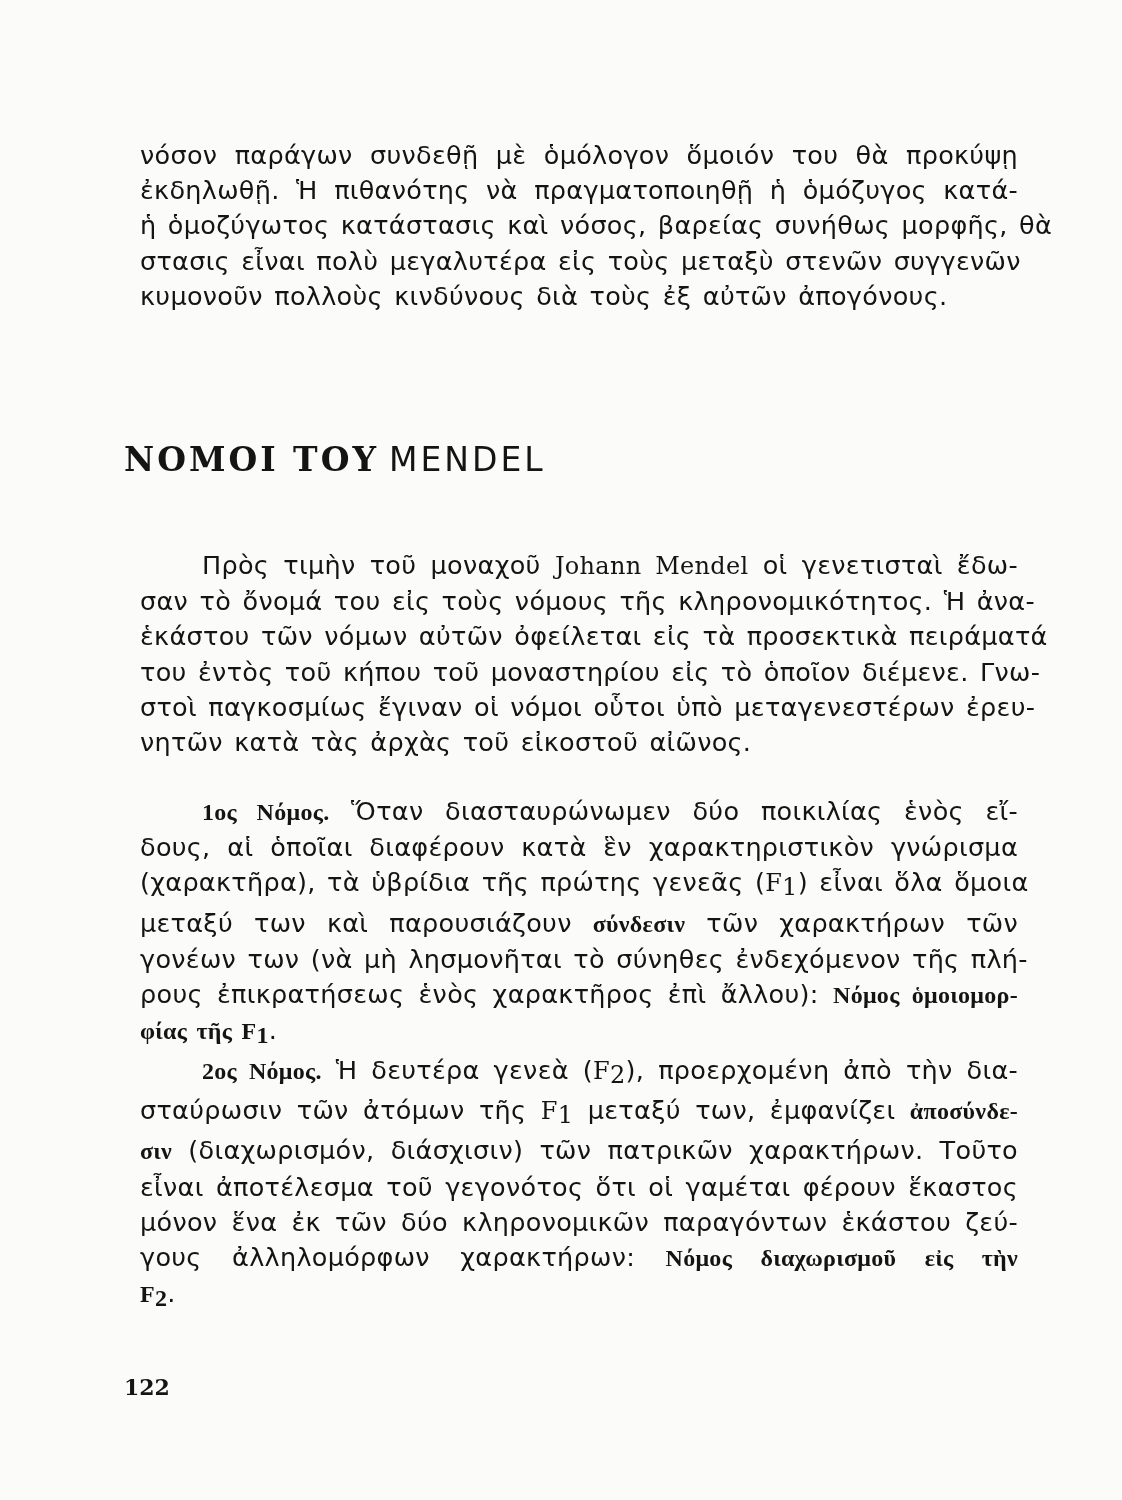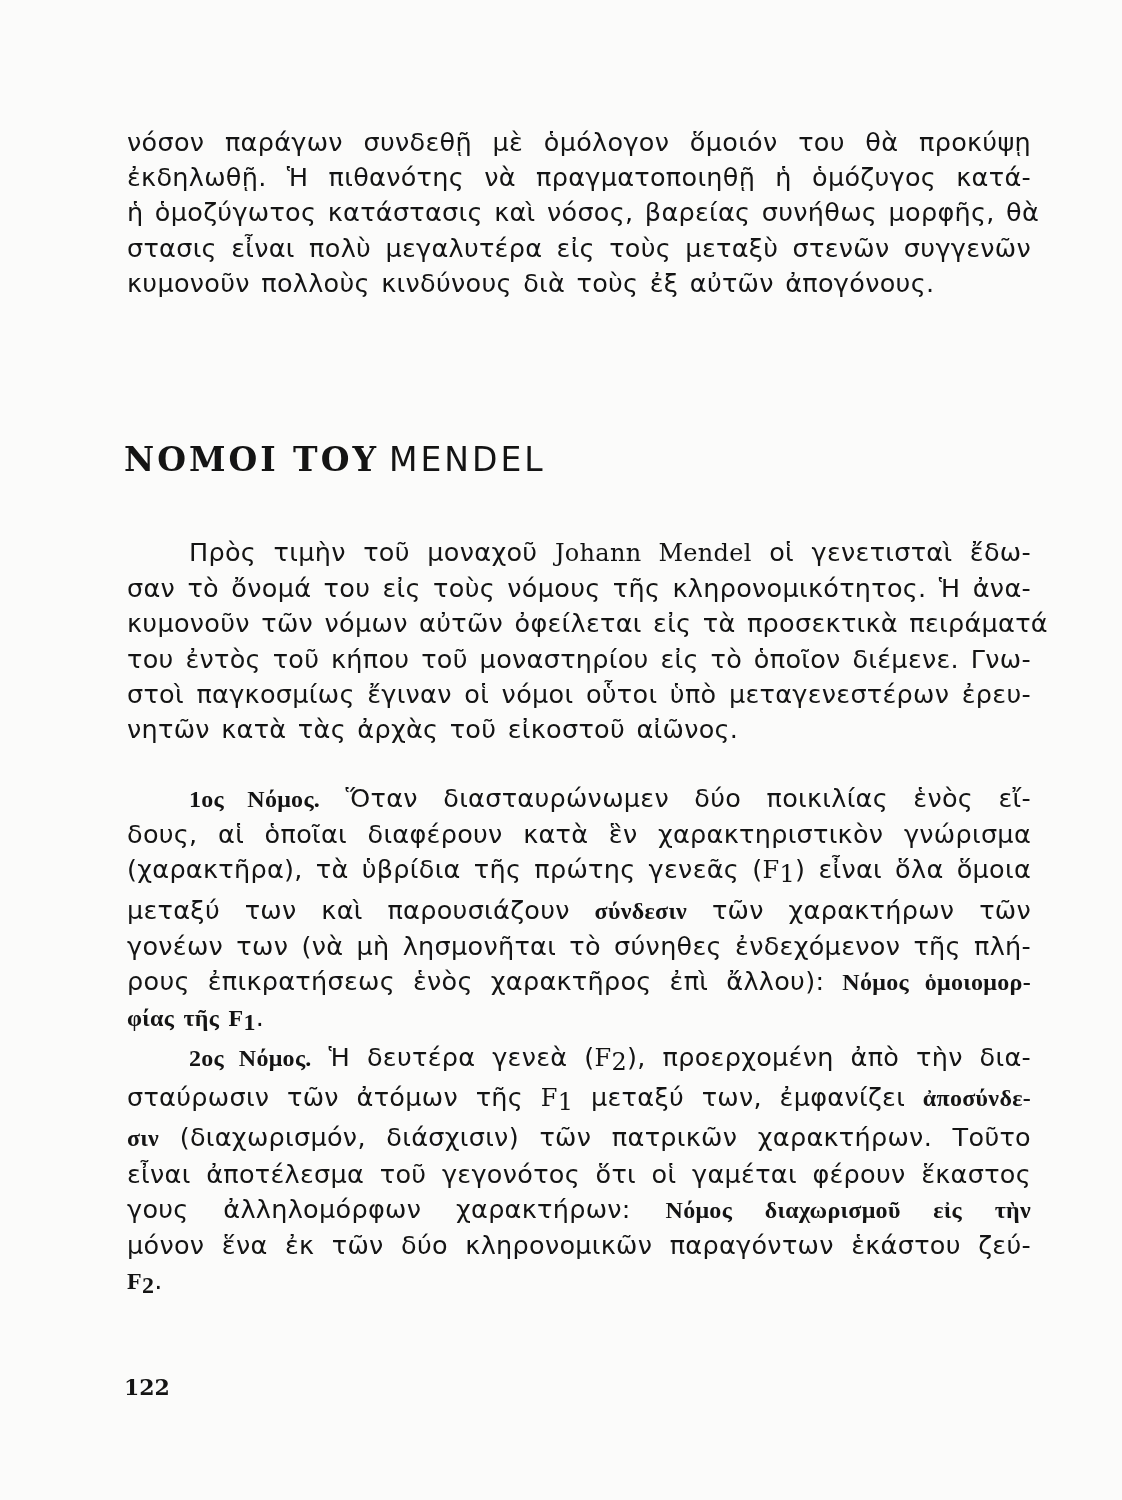--- a/index.html
+++ b/index.html
@@ -13,21 +13,21 @@
       position: relative;
       overflow: hidden;
       background: #fbfbfa;
       color: #141414;
       font-family: "DejaVu Sans", sans-serif;
     }
     .para {
       font-size: 25.5px;
       line-height: 35.2px;
       text-align: justify;
-      margin: 3px;
+      margin: 16px;
       letter-spacing: 0.3px;
       word-spacing: 3px;
     }
     .para .line {
       display: block;
       text-align: justify;
       text-align-last: justify;
       white-space: nowrap;
     }
     .para .line.last {
@@ -95,21 +95,21 @@
 </div>
 
 <h1 class="heading">
   <span class="h-serif">NOMOI TOY</span><span class="h-sans">MENDEL</span>
 </h1>
 
 <div class="block" style="top:532px;">
   <p class="para">
     <span class="line indent"><span>Πρὸς τιμὴν τοῦ μοναχοῦ </span><span class="serifish">Johann Mendel</span><span> οἱ γενετισταὶ ἔδω-</span></span>
     <span class="line">σαν τὸ ὄνομά του εἰς τοὺς νόμους τῆς κληρονομικότητος. Ἡ ἀνα-</span>
-    <span class="line">κυμονοῦν τῶν νόμων αὐτῶν ὀφείλεται εἰς τὰ προσεκτικὰ πειράματά</span>
+    <span class="line">ἑκάστου τῶν νόμων αὐτῶν ὀφείλεται εἰς τὰ προσεκτικὰ πειράματά</span>
     <span class="line">του ἐντὸς τοῦ κήπου τοῦ μοναστηρίου εἰς τὸ ὁποῖον διέμενε. Γνω-</span>
     <span class="line">στοὶ παγκοσμίως ἔγιναν οἱ νόμοι οὗτοι ὑπὸ μεταγενεστέρων ἐρευ-</span>
     <span class="line last">νητῶν κατὰ τὰς ἀρχὰς τοῦ εἰκοστοῦ αἰῶνος.</span>
   </p>
 </div>
 
 <div class="block" style="top:778px;">
   <p class="para">
     <span class="line indent"><b>1ος Νόμος.</b><span> Ὅταν διασταυρώνωμεν δύο ποικιλίας ἑνὸς εἴ-</span></span>
     <span class="line">δους, αἱ ὁποῖαι διαφέρουν κατὰ ἓν χαρακτηριστικὸν γνώρισμα</span>
@@ -120,19 +120,19 @@
     <span class="line last"><b>φίας τῆς F</b><sub class="bold">1</sub><span>.</span></span>
   </p>
 </div>
 
 <div class="block" style="top:1037px;">
   <p class="para">
     <span class="line indent"><b>2ος Νόμος.</b><span> Ἡ δευτέρα γενεὰ (</span><span class="serifish">F</span><sub class="serifish">2</sub><span>), προερχομένη ἀπὸ τὴν δια-</span></span>
     <span class="line"><span>σταύρωσιν τῶν ἀτόμων τῆς </span><span class="serifish">F</span><sub class="serifish">1</sub><span> μεταξύ των, ἐμφανίζει </span><b>ἀποσύνδε-</b></span>
     <span class="line"><b>σιν</b><span> (διαχωρισμόν, διάσχισιν) τῶν πατρικῶν χαρακτήρων. Τοῦτο</span></span>
     <span class="line">εἶναι ἀποτέλεσμα τοῦ γεγονότος ὅτι οἱ γαμέται φέρουν ἕκαστος</span>
+    <span class="line">μόνον ἕνα ἐκ τῶν δύο κληρονομικῶν παραγόντων ἑκάστου ζεύ-</span>
     <span class="line"><span>γους ἀλληλομόρφων χαρακτήρων: </span><b>Νόμος διαχωρισμοῦ εἰς τὴν</b></span>
-    <span class="line">μόνον ἕνα ἐκ τῶν δύο κληρονομικῶν παραγόντων ἑκάστου ζεύ-</span>
     <span class="line last"><b>F</b><sub class="bold">2</sub><span>.</span></span>
   </p>
 </div>
 
 <div class="page-number">122</div>
 
 </body></html>

